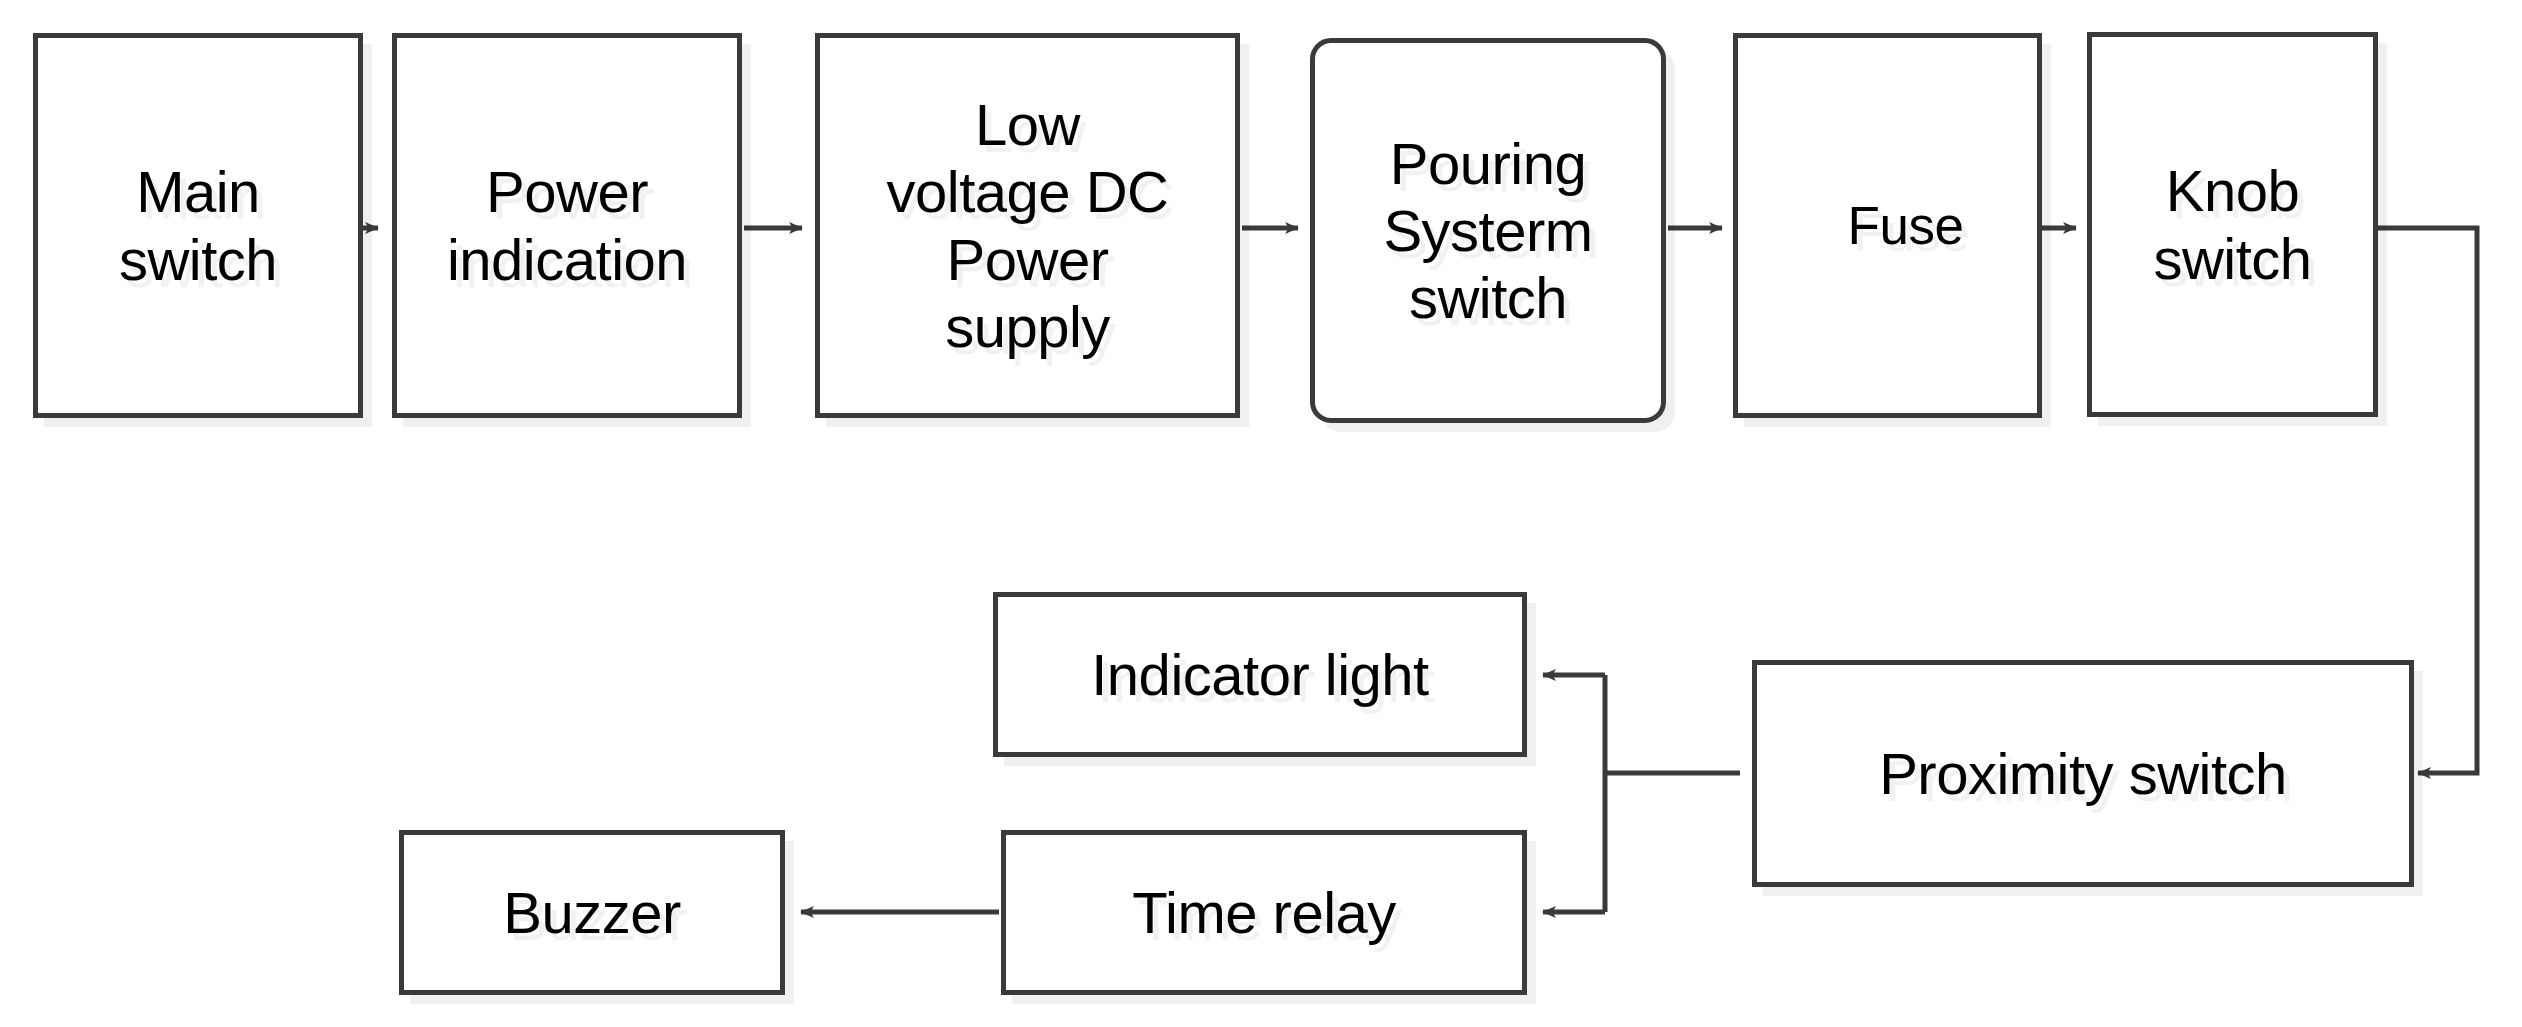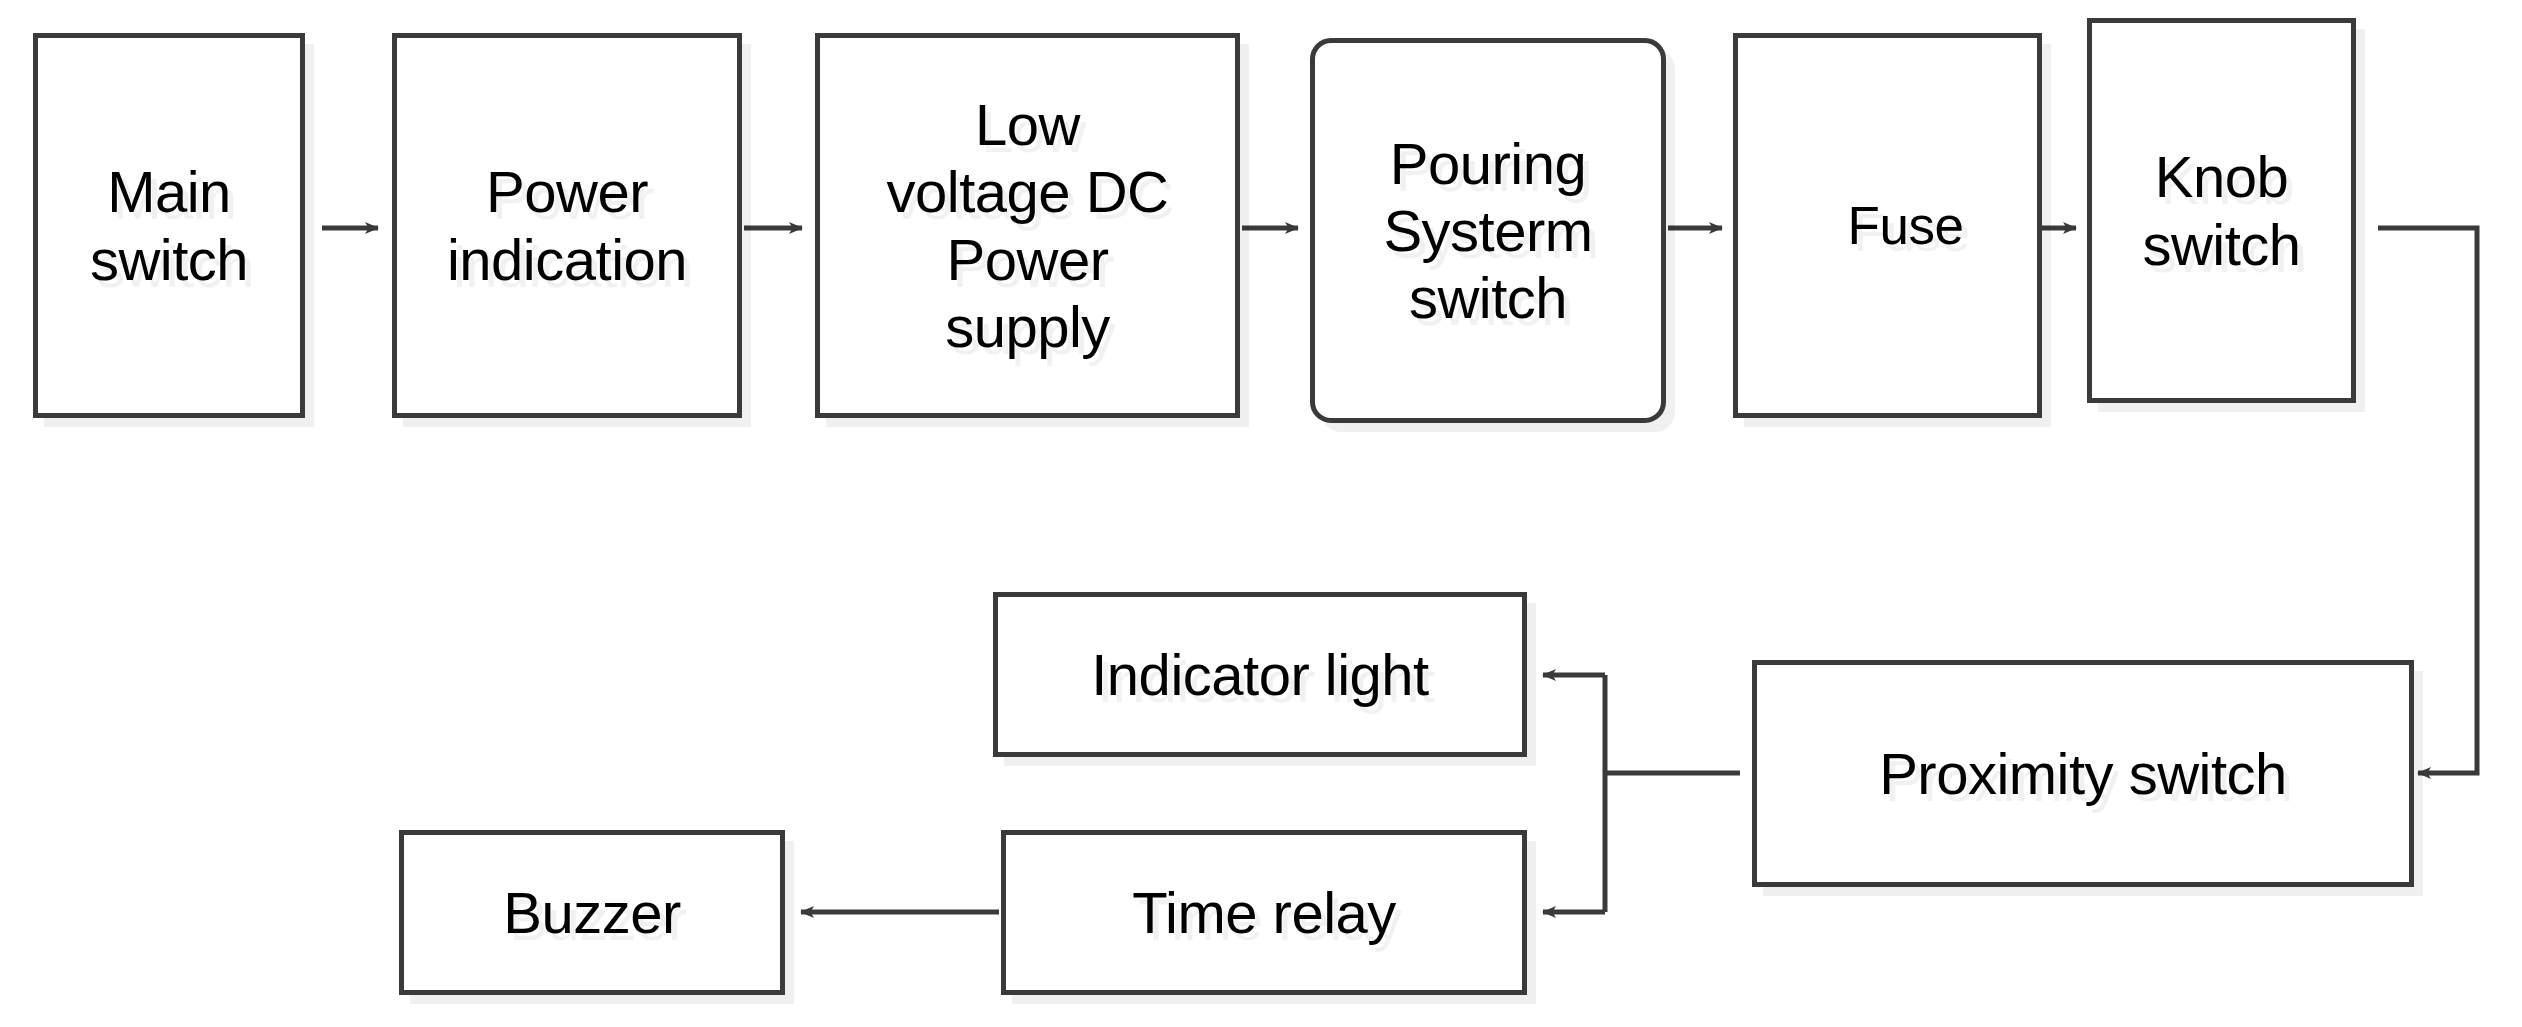--- a/index.html
+++ b/index.html
@@ -97,21 +97,21 @@
 
     <g>
       <path d="M1605,912 L1543,912" stroke="#3a3a3a" stroke-width="5" fill="none" marker-end="url(#arrowL)"></path>
     </g>
 
     <g>
       <path d="M999,912 L801,912" stroke="#3a3a3a" stroke-width="5" fill="none" marker-end="url(#arrowL)"></path>
     </g>
   </svg>
 
-  <div class="node-box" style="left:33px; top:33px; width:272px; height:385px; font-size:58px;justify-content:flex-end;">
+  <div class="node-box" style="left:33px; top:33px; width:330px; height:385px; font-size:58px;justify-content:flex-end;">
     <span class="node-label">Main
 switch</span>
   </div>
 
   <div class="node-box" style="left:392px; top:33px; width:350px; height:385px; font-size:58px;">
     <span class="node-label">Power
 indication</span>
   </div>
 
   <div class="node-box" style="left:815px; top:33px; width:425px; height:385px; font-size:58px;">
@@ -124,21 +124,21 @@
   <div class="node-box" style="left:1310px; top:38px; width:356px; height:385px; font-size:58px;border-radius:21px;">
     <span class="node-label">Pouring
 Systerm
 switch</span>
   </div>
 
   <div class="node-box" style="left:1733px; top:33px; width:309px; height:385px; font-size:53px;padding-left:36px;">
     <span class="node-label">Fuse</span>
   </div>
 
-  <div class="node-box" style="left:2087px; top:18px; width:269px; height:385px; font-size:58px;">
+  <div class="node-box" style="left:2087px; top:32px; width:291px; height:385px; font-size:58px;">
     <span class="node-label">Knob
 switch</span>
   </div>
 
   <div class="node-box" style="left:1740px; top:660px; width:662px; height:227px; font-size:58px;margin-left:12px;">
     <span class="node-label">Proximity switch</span>
   </div>
 
   <div class="node-box" style="left:993px; top:592px; width:534px; height:165px; font-size:58px;justify-content:center;">
     <span class="node-label">Indicator light</span>

